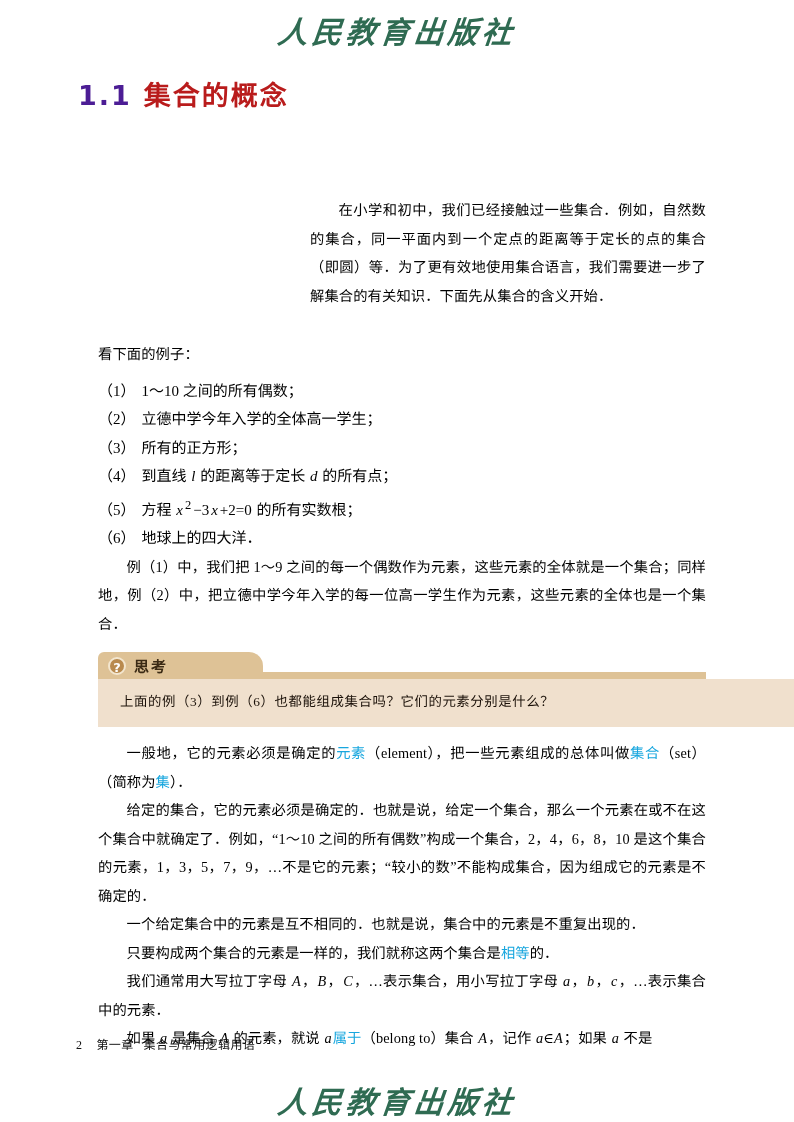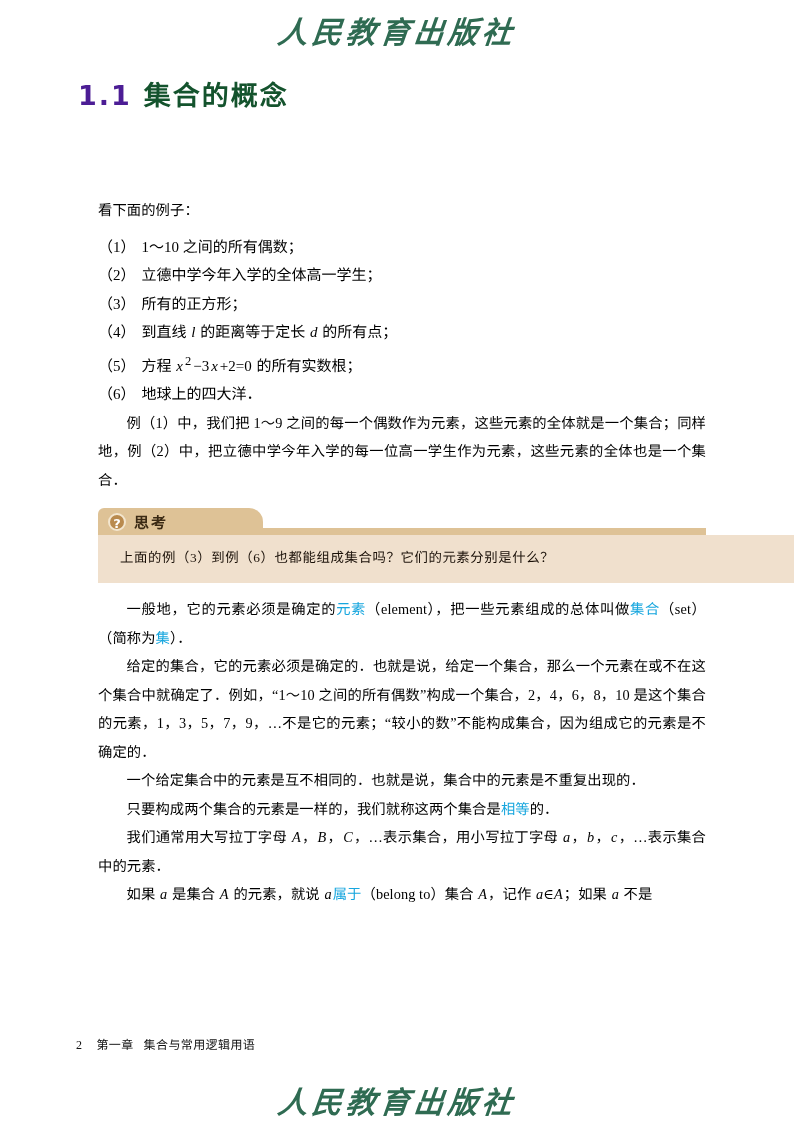--- a/index.html
+++ b/index.html
@@ -51,21 +51,21 @@
     font-size: 27px;
     font-weight: bold;
     letter-spacing: 1px;
     white-space: nowrap;
   }
   .section-number {
     color: #4c1d95;
     letter-spacing: 2px;
   }
   .section-title {
-    color: #14532d;
+    color: #b91c1c;
     margin-left: 12px;
     letter-spacing: 2px;
     margin-top: 40px;
   }
 
   
   .content {
     position: absolute;
     left: 98px;
     top: 196px;
@@ -208,20 +208,23 @@
 <div class="page">
 
   <div class="publisher-mark top">人民教育出版社</div>
 
   <div class="section-heading">
     <span class="section-number">1.1</span><span class="section-title">集合的概念</span>
   </div>
 
   <div class="content">
 
+    <div class="intro-block">
+      <p>在小学和初中，我们已经接触过一些集合．例如，自然数的集合，同一平面内到一个定点的距离等于定长的点的集合（即圆）等．为了更有效地使用集合语言，我们需要进一步了解集合的有关知识．下面先从集合的含义开始．</p>
+    </div>
 
     <p class="lead-line">看下面的例子：</p>
 
     <ul class="example-list">
       <li>
         <span class="ex-num">（1）</span><span>1～10 之间的所有偶数；</span>
       </li>
       <li>
         <span class="ex-num">（2）</span><span>立德中学今年入学的全体高一学生；</span>
       </li>

